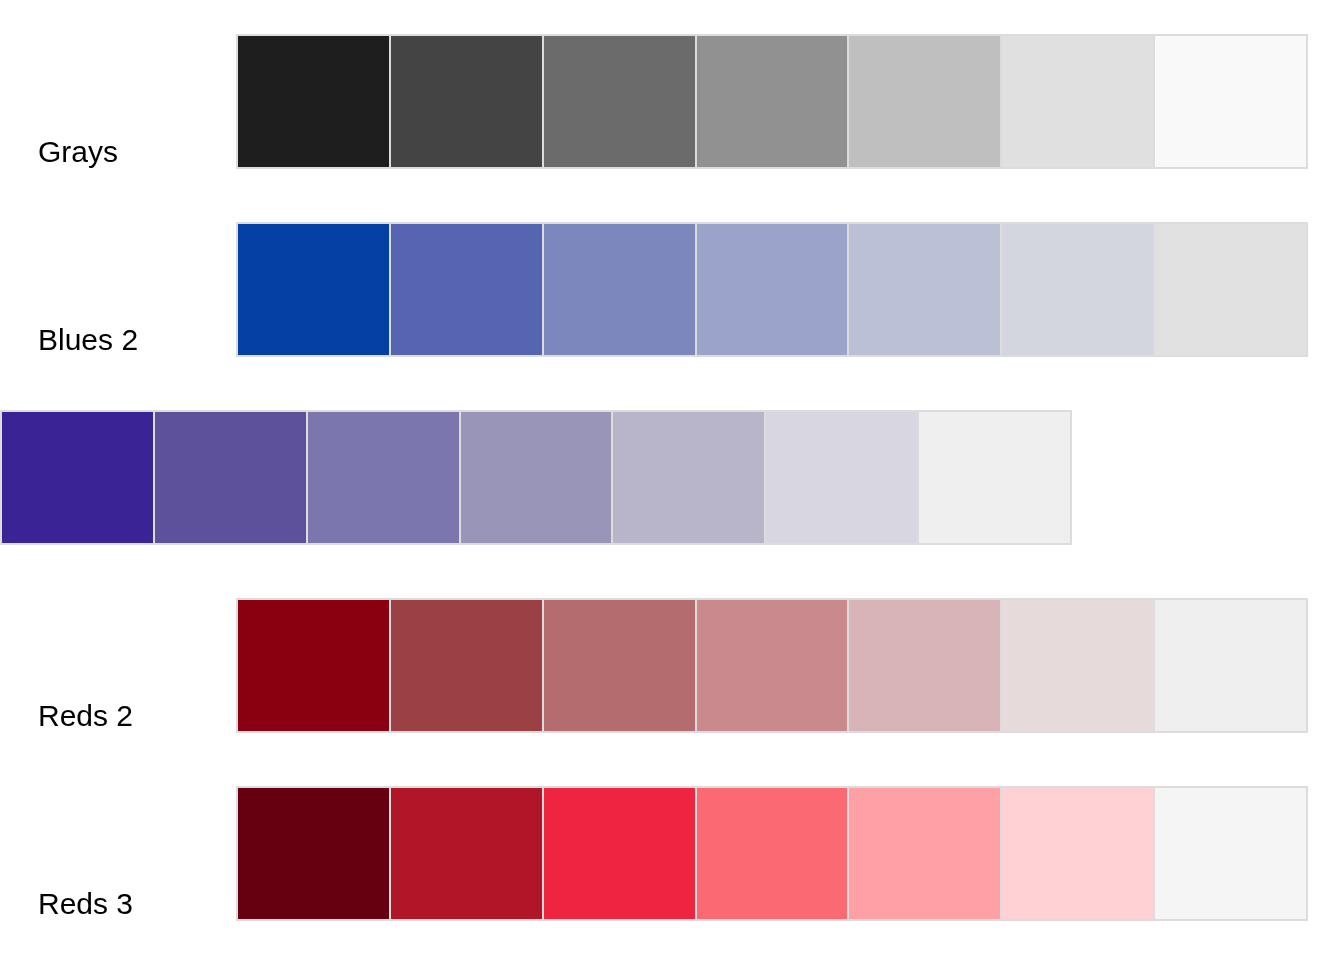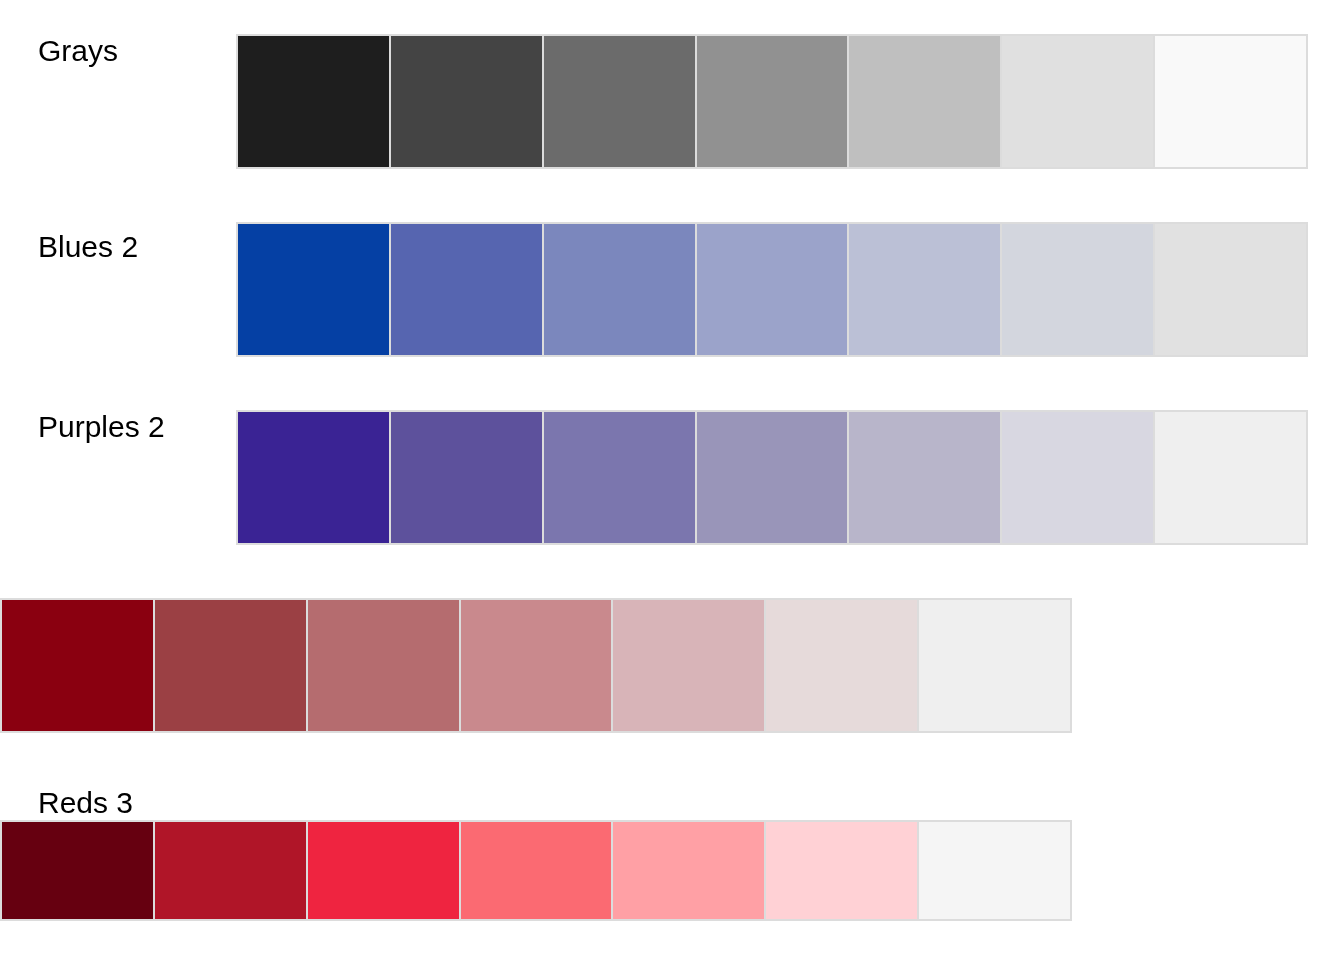--- a/index.html
+++ b/index.html
@@ -28,27 +28,26 @@
     height: 960px;
     display: flex;
     flex-direction: column;
     justify-content: flex-start;
     padding-top: 34px;
     box-sizing: border-box;
   }
   .palette-row {
     display: flex;
     flex-direction: row;
-    align-items: flex-start;
+    align-items: flex-end;
     height: 135px;
     margin-bottom: 53px;
   }
   .palette-row:last-child {
     margin-bottom: 4px;
-    flex-direction: column;
   }
   .row-label {
     width: 236px;
     box-sizing: border-box;
     padding-left: 38px;
     padding-right: 8px;
     font-size: 30px;
     line-height: 34px;
     color: #000000;
     font-family: "Liberation Sans", sans-serif;
@@ -98,33 +97,33 @@
         <div class="swatch" style="background-color: rgb(86, 101, 176); border-right-color: rgb(220, 220, 220);"></div>
         <div class="swatch" style="background-color: rgb(123, 135, 189); border-right-color: rgb(220, 220, 220);"></div>
         <div class="swatch" style="background-color: rgb(155, 163, 202); border-right-color: rgb(220, 220, 220);"></div>
         <div class="swatch" style="background-color: rgb(187, 192, 214); border-right-color: rgb(220, 220, 220);"></div>
         <div class="swatch" style="background-color: rgb(211, 214, 222); border-right-color: rgb(220, 220, 220);"></div>
         <div class="swatch" style="background-color: rgb(225, 225, 225); border-right-color: rgb(220, 220, 220);"></div>
       </div>
     </div>
 
     <div class="palette-row">
-      <div class="row-label" style="color: rgb(0, 0, 0);">Purples 2</div>
       <div class="swatch-strip" style="border-color: rgb(220, 220, 220);">
         <div class="swatch" style="background-color: rgb(58, 35, 148); border-right-color: rgb(220, 220, 220);"></div>
         <div class="swatch" style="background-color: rgb(93, 81, 156); border-right-color: rgb(220, 220, 220);"></div>
         <div class="swatch" style="background-color: rgb(123, 118, 174); border-right-color: rgb(220, 220, 220);"></div>
         <div class="swatch" style="background-color: rgb(153, 149, 185); border-right-color: rgb(220, 220, 220);"></div>
         <div class="swatch" style="background-color: rgb(184, 181, 202); border-right-color: rgb(220, 220, 220);"></div>
         <div class="swatch" style="background-color: rgb(216, 215, 225); border-right-color: rgb(220, 220, 220);"></div>
         <div class="swatch" style="background-color: rgb(239, 239, 239); border-right-color: rgb(220, 220, 220);"></div>
       </div>
     </div>
 
     <div class="palette-row">
+      <div class="row-label" style="color: rgb(0, 0, 0);">Reds 2</div>
       <div class="swatch-strip" style="border-color: rgb(220, 220, 220);">
         <div class="swatch" style="background-color: rgb(138, 0, 16); border-right-color: rgb(220, 220, 220);"></div>
         <div class="swatch" style="background-color: rgb(155, 64, 68); border-right-color: rgb(220, 220, 220);"></div>
         <div class="swatch" style="background-color: rgb(181, 108, 111); border-right-color: rgb(220, 220, 220);"></div>
         <div class="swatch" style="background-color: rgb(201, 137, 141); border-right-color: rgb(220, 220, 220);"></div>
         <div class="swatch" style="background-color: rgb(216, 180, 184); border-right-color: rgb(220, 220, 220);"></div>
         <div class="swatch" style="background-color: rgb(230, 218, 218); border-right-color: rgb(220, 220, 220);"></div>
         <div class="swatch" style="background-color: rgb(239, 239, 239); border-right-color: rgb(220, 220, 220);"></div>
       </div>
     </div>

